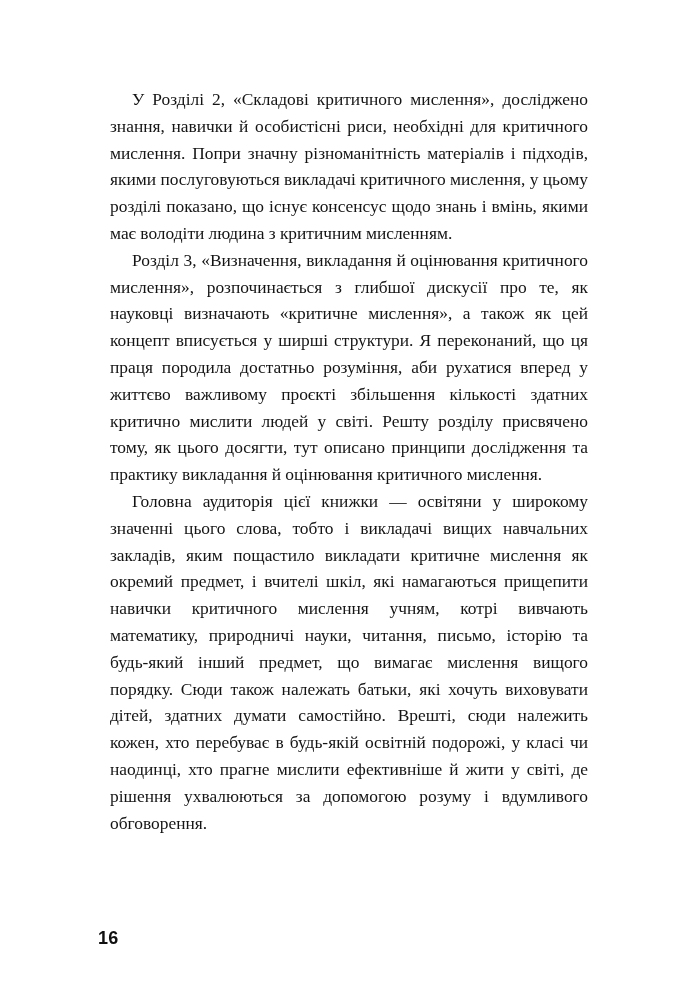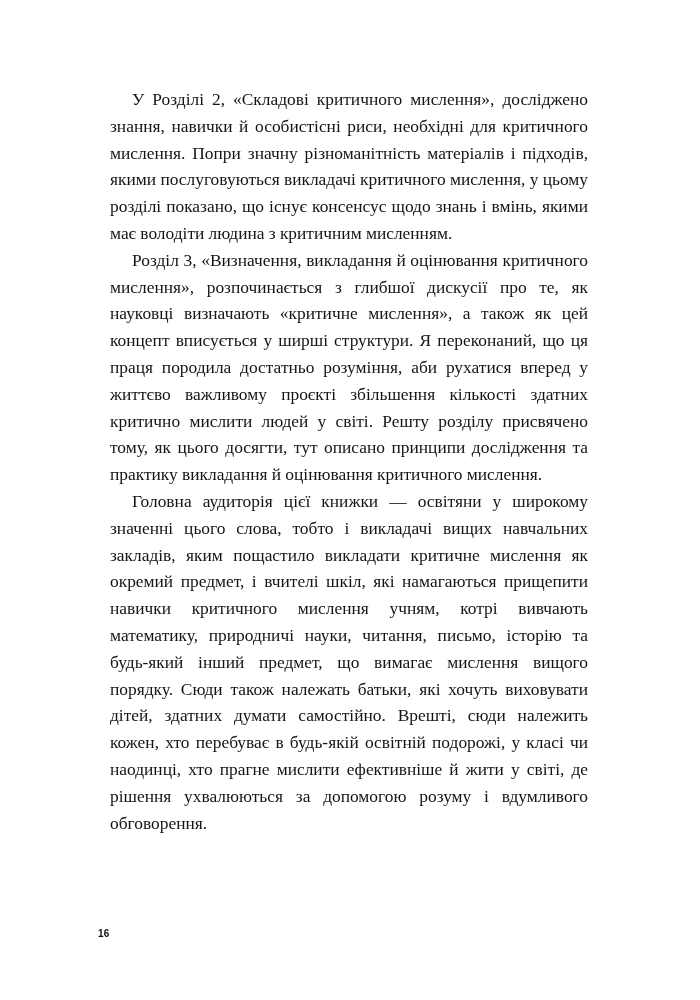--- a/index.html
+++ b/index.html
@@ -34,21 +34,21 @@
     margin: 0;
     text-indent: 22px;
     text-align: justify;
     word-spacing: -0.1px;
   }
   .page-number {
     position: absolute;
     left: 98px;
     top: 928px;
     font-family: "Liberation Sans", "DejaVu Sans", sans-serif;
-    font-size: 10px;
+    font-size: 18px;
     font-weight: bold;
     color: #101010;
     letter-spacing: 0.2px;
   }
 </style>
 </head>
 <body>
 
 <div class="page">
 

